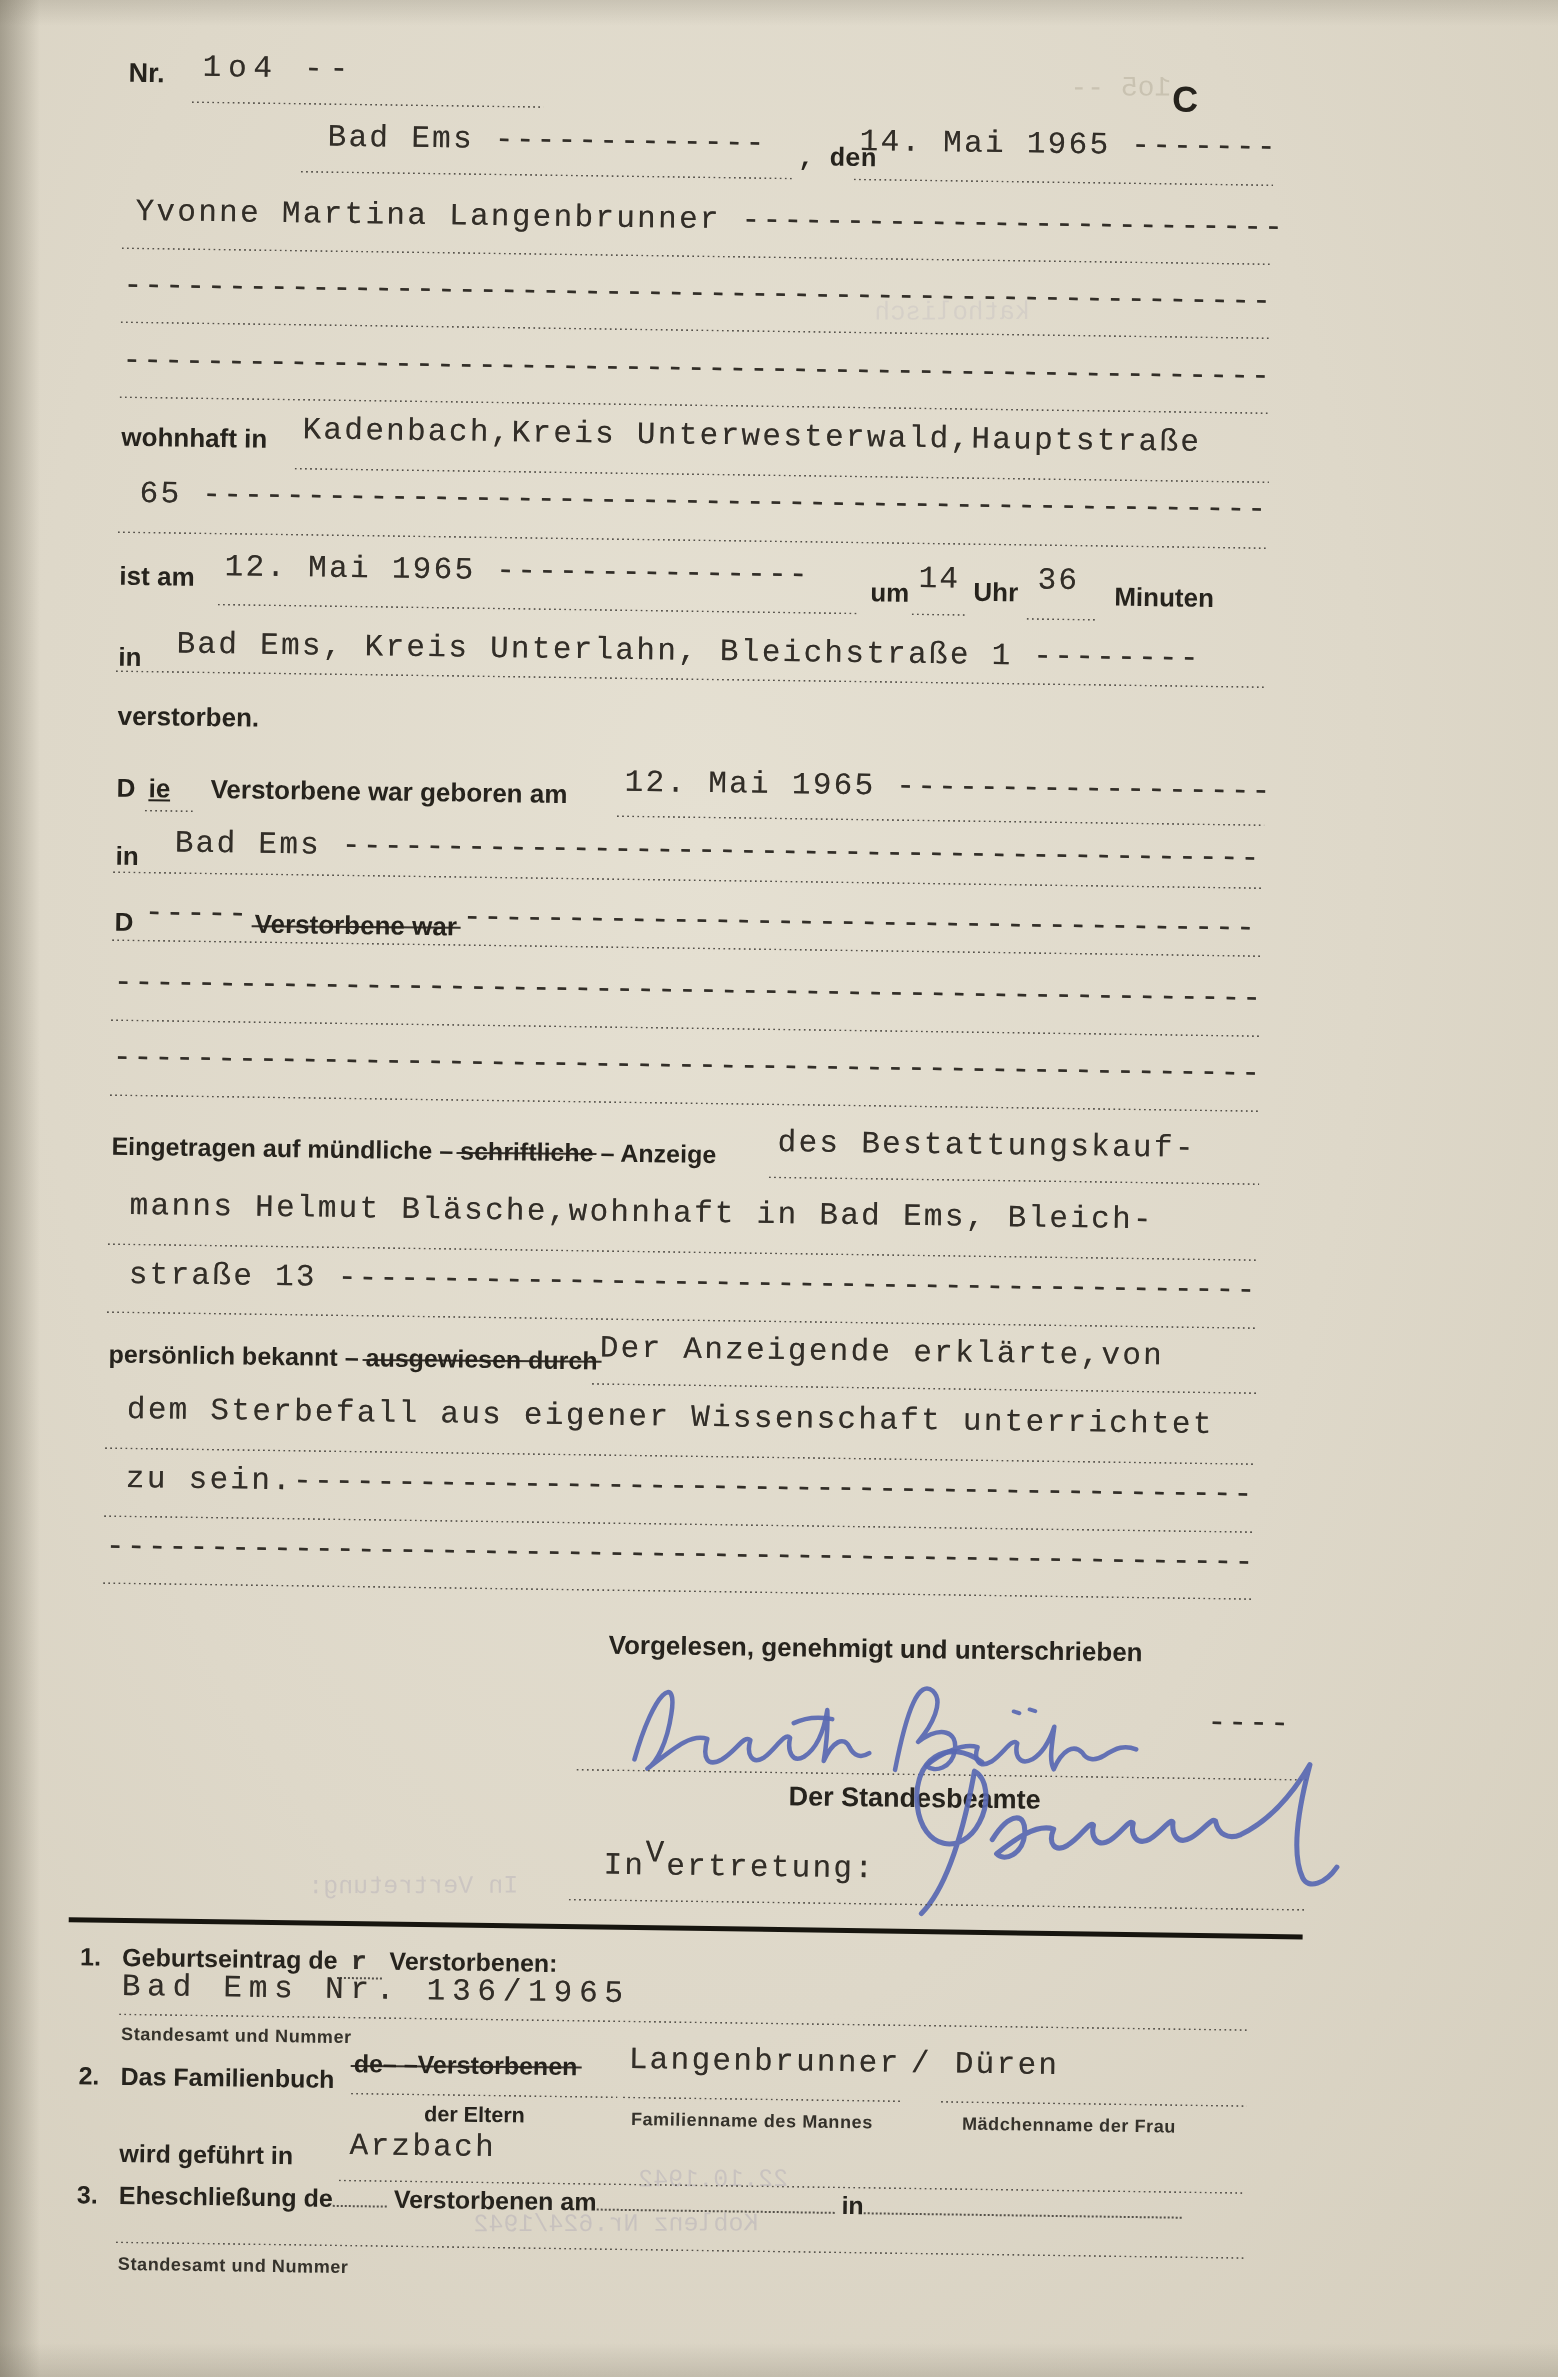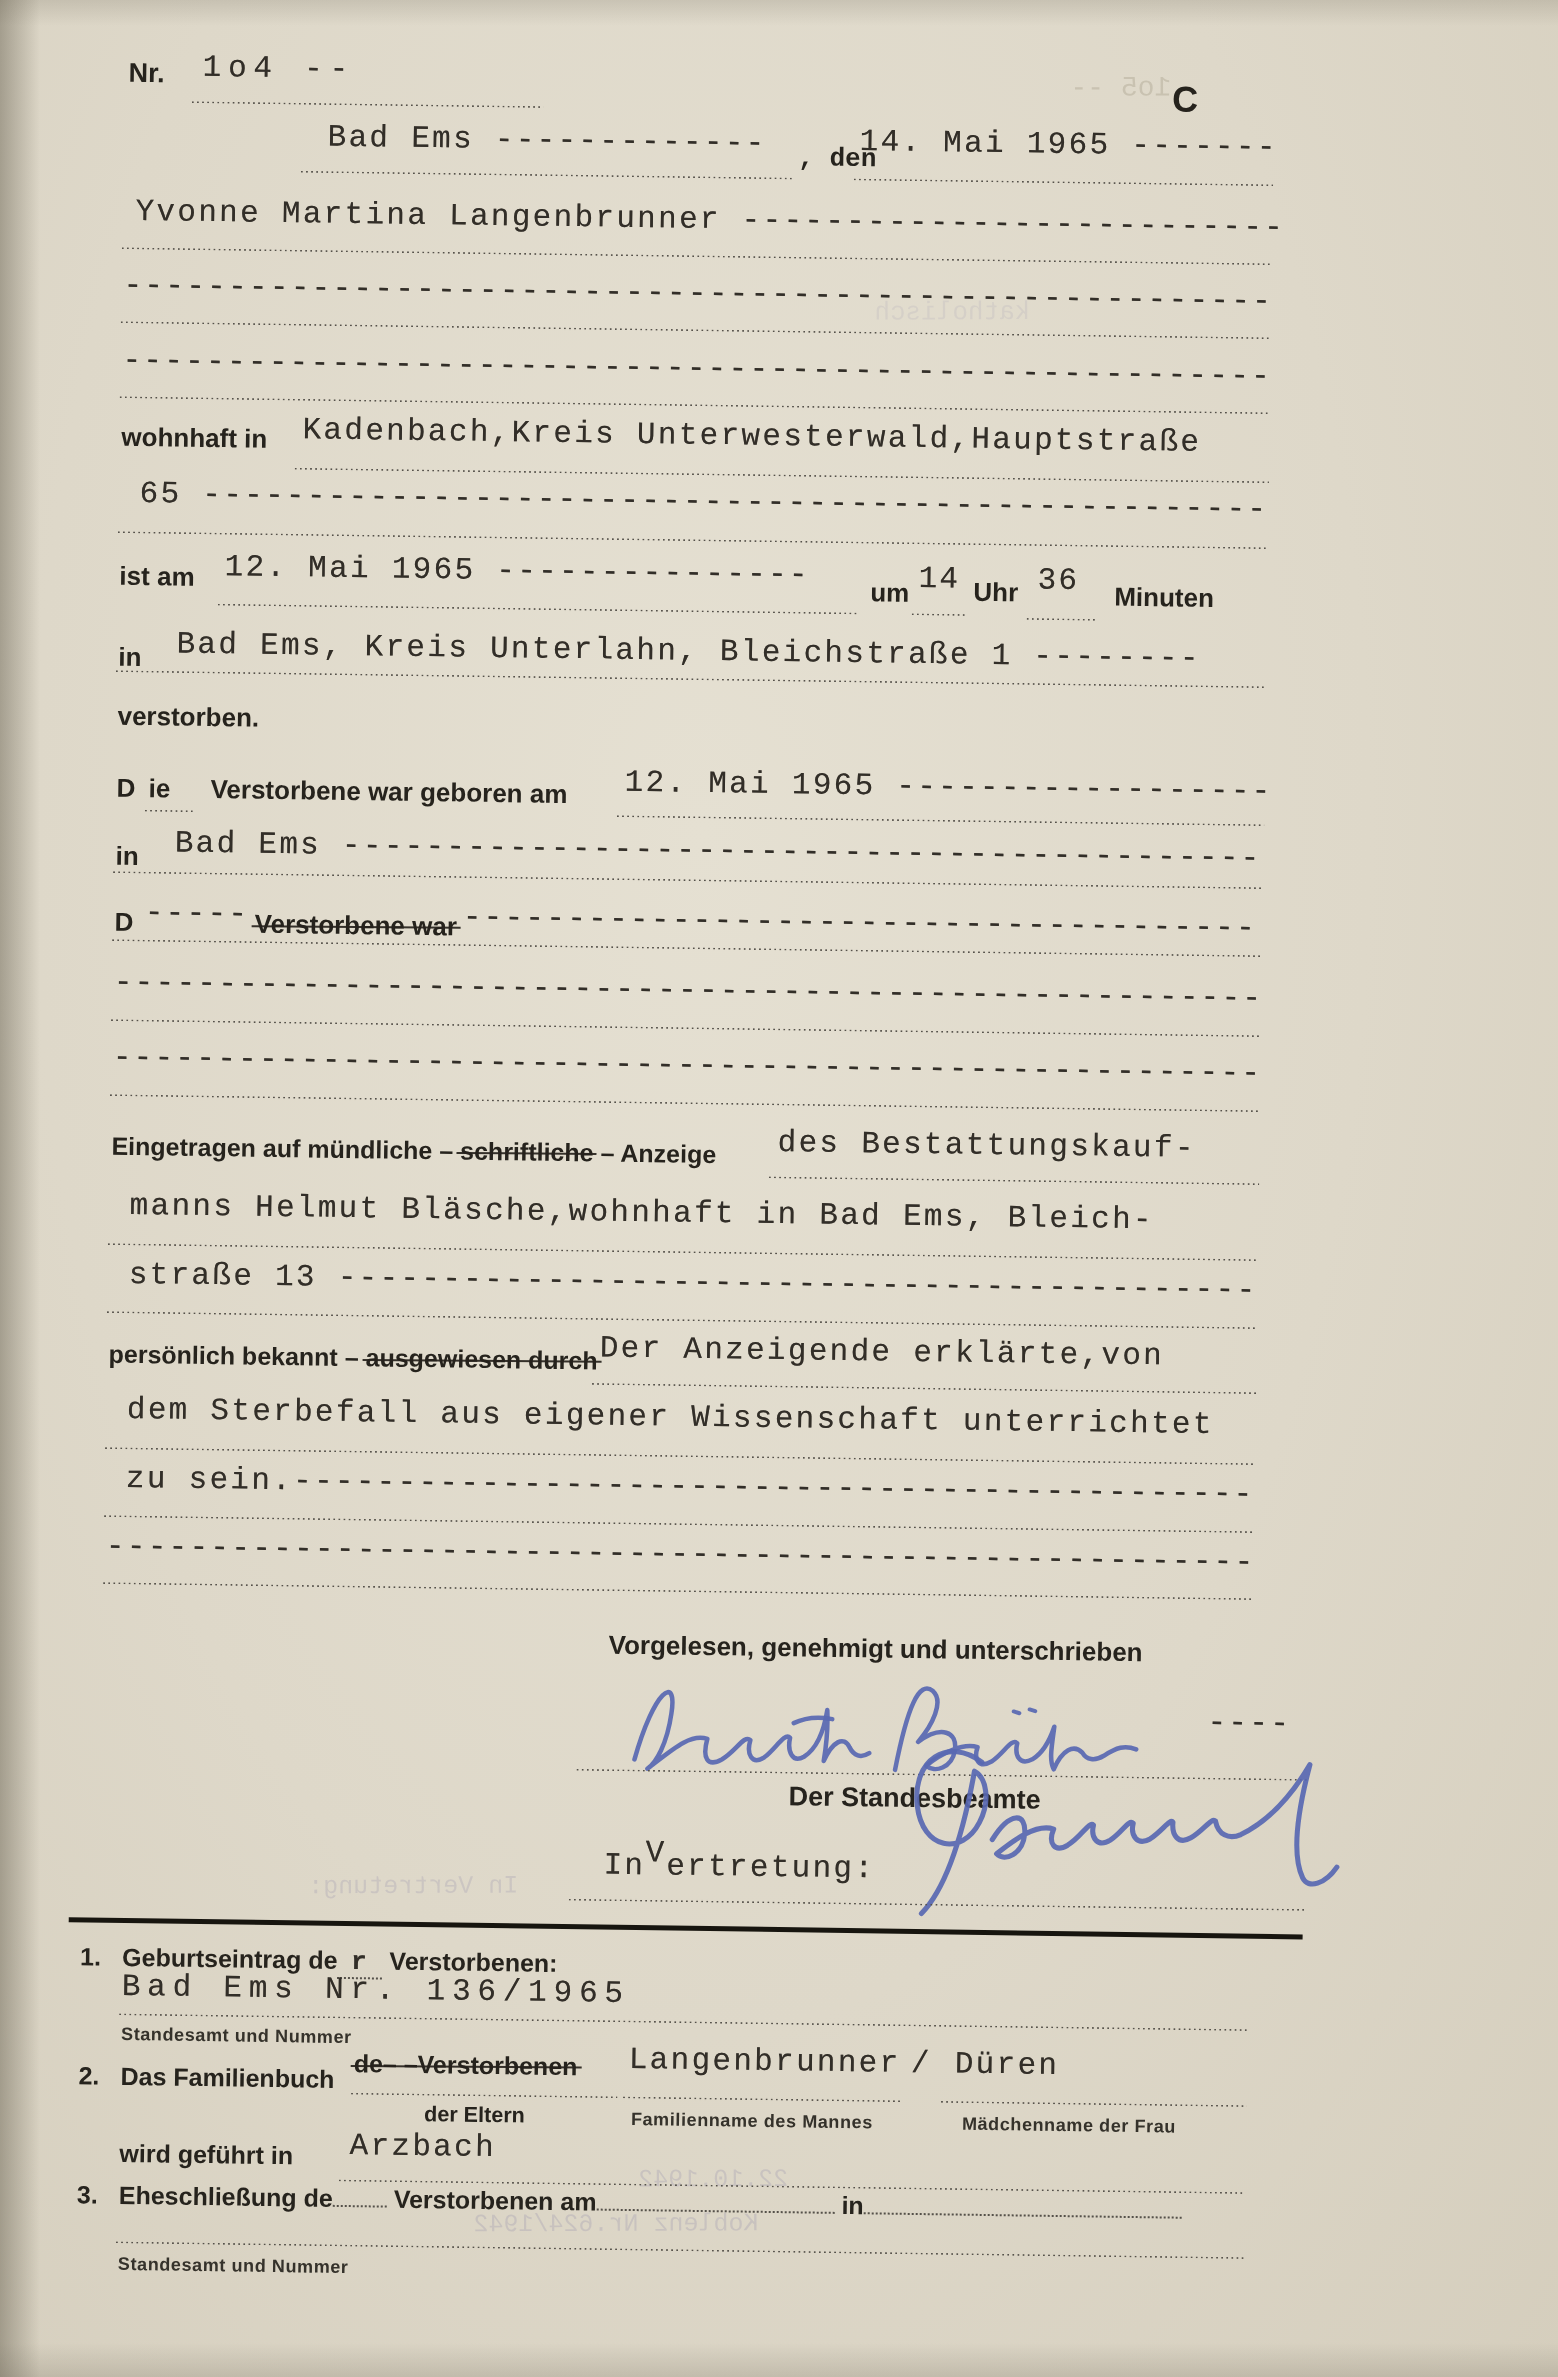--- a/index.html
+++ b/index.html
@@ -90,21 +90,21 @@
     <div class="dot" style="left:903px;top:611px;width:54px;"></div>
     <div class="dot" style="left:1018px;top:614px;width:70px;"></div>
 
     <div class="line printed" style="left:111px;top:651px;">in</div>
     <div class="line typed" style="left:169px;top:635px;">Bad Ems, Kreis Unterlahn, Bleichstraße 1 --------</div>
     <div class="dot" style="left:108px;top:679px;width:1151px;"></div>
 
     <div class="line printed" style="left:111px;top:710px;">verstorben.</div>
 
     <div class="line printed" style="left:111px;top:782px;">D</div>
-    <div class="line printed" style="left:143px;top:782px;">ie</div>
+    <div class="line printed" style="left:143px;top:782px;text-decoration:underline;">ie</div>
     <div class="dot" style="left:139px;top:818px;width:51px;"></div>
     <div class="line printed" style="left:205px;top:782px;">Verstorbene war geboren am</div>
     <div class="line typed" style="left:619px;top:767px;">12. Mai 1965 ------------------</div>
     <div class="dot" style="left:611px;top:817px;width:648px;"></div>
 
     <div class="line printed" style="left:111px;top:850px;">in</div>
     <div class="line typed" style="left:170px;top:834px;">Bad Ems --------------------------------------------</div>
     <div class="dot" style="left:108px;top:880px;width:1151px;"></div>
 
     <div class="line printed" style="left:111px;top:916px;">D</div>

